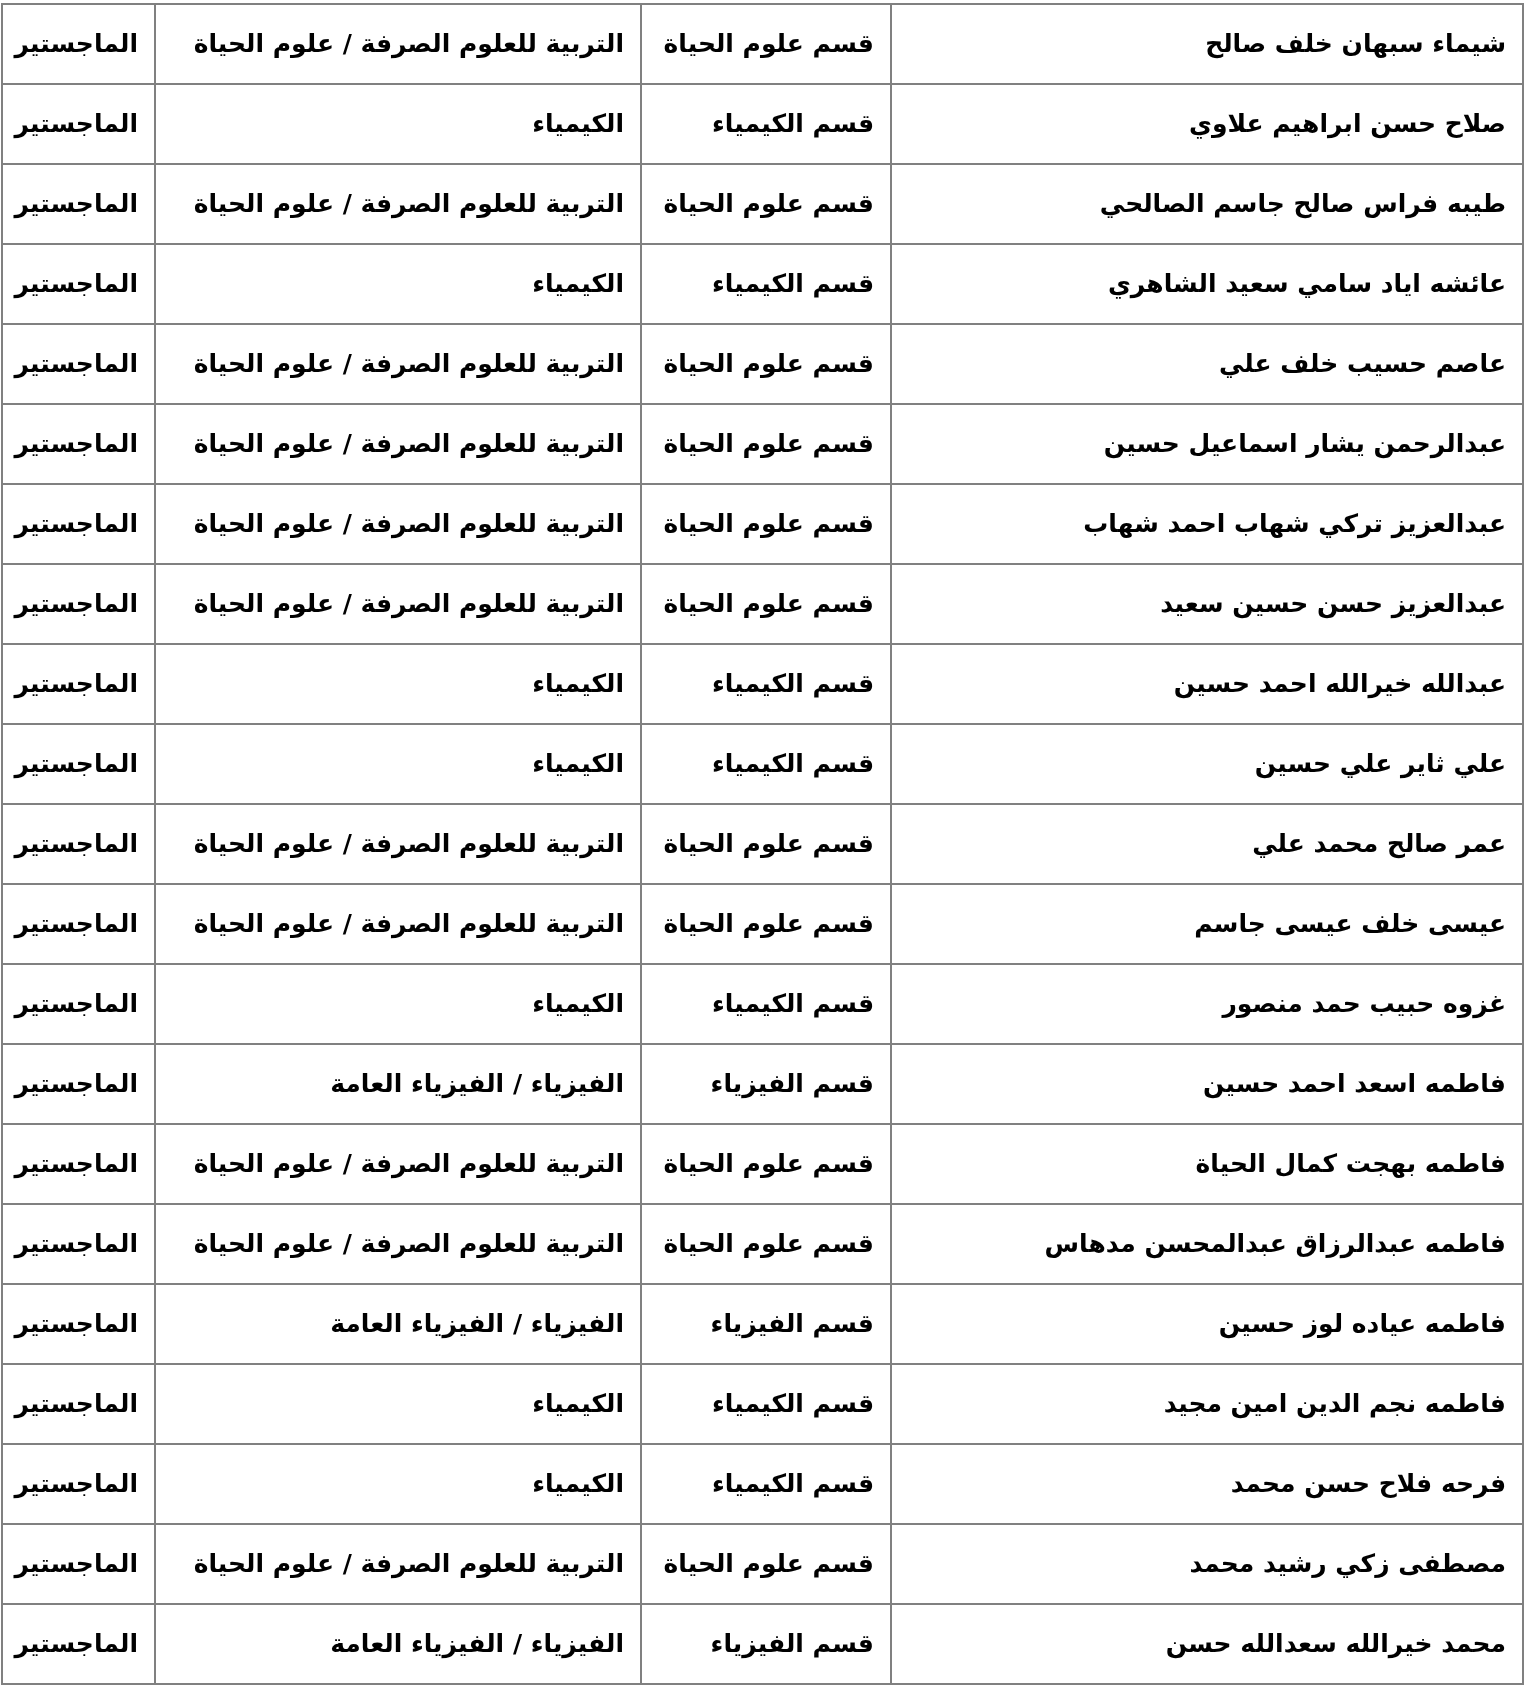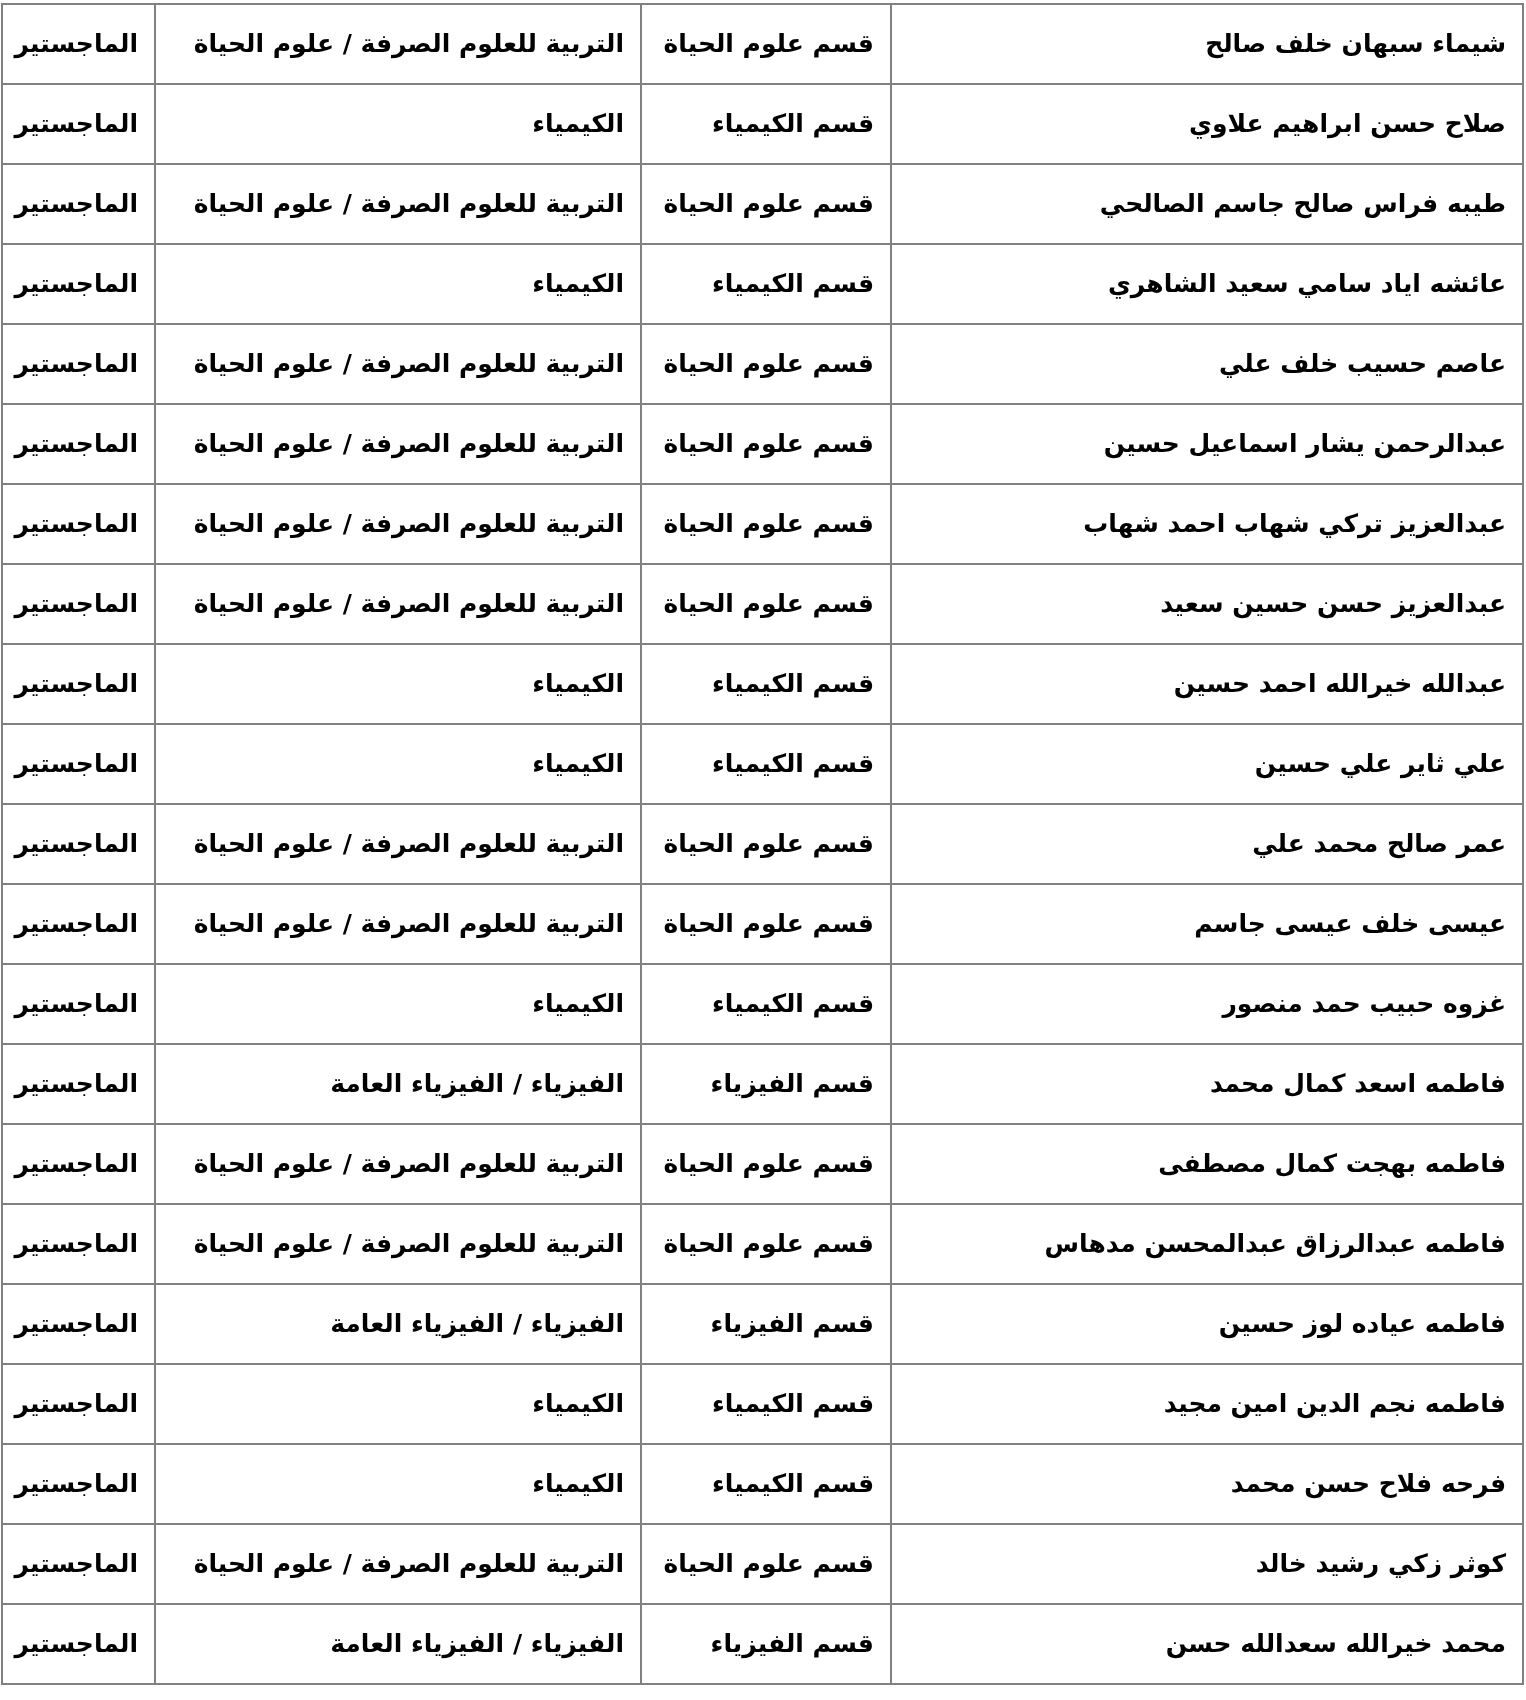--- a/index.html
+++ b/index.html
@@ -141,27 +141,27 @@
           <td class="cell-spec">التربية للعلوم الصرفة / علوم الحياة</td>
           <td class="cell-degree">الماجستير</td>
         </tr>
         <tr>
           <td class="cell-name">غزوه حبيب حمد منصور</td>
           <td class="cell-dept">قسم الكيمياء</td>
           <td class="cell-spec">الكيمياء</td>
           <td class="cell-degree">الماجستير</td>
         </tr>
         <tr>
-          <td class="cell-name">فاطمه اسعد كمال محمد</td>
+          <td class="cell-name">فاطمه اسعد احمد حسين</td>
           <td class="cell-dept">قسم الفيزياء</td>
           <td class="cell-spec">الفيزياء / الفيزياء العامة</td>
           <td class="cell-degree">الماجستير</td>
         </tr>
         <tr>
-          <td class="cell-name">فاطمه بهجت كمال مصطفى</td>
+          <td class="cell-name">فاطمه بهجت كمال الحياة</td>
           <td class="cell-dept">قسم علوم الحياة</td>
           <td class="cell-spec">التربية للعلوم الصرفة / علوم الحياة</td>
           <td class="cell-degree">الماجستير</td>
         </tr>
         <tr>
           <td class="cell-name">فاطمه عبدالرزاق عبدالمحسن مدهاس</td>
           <td class="cell-dept">قسم علوم الحياة</td>
           <td class="cell-spec">التربية للعلوم الصرفة / علوم الحياة</td>
           <td class="cell-degree">الماجستير</td>
         </tr>
@@ -177,21 +177,21 @@
           <td class="cell-spec">الكيمياء</td>
           <td class="cell-degree">الماجستير</td>
         </tr>
         <tr>
           <td class="cell-name">فرحه فلاح حسن محمد</td>
           <td class="cell-dept">قسم الكيمياء</td>
           <td class="cell-spec">الكيمياء</td>
           <td class="cell-degree">الماجستير</td>
         </tr>
         <tr>
-          <td class="cell-name">كوثر زكي رشيد خالد</td>
+          <td class="cell-name">مصطفى زكي رشيد محمد</td>
           <td class="cell-dept">قسم علوم الحياة</td>
           <td class="cell-spec">التربية للعلوم الصرفة / علوم الحياة</td>
           <td class="cell-degree">الماجستير</td>
         </tr>
         <tr>
           <td class="cell-name">محمد خيرالله سعدالله حسن</td>
           <td class="cell-dept">قسم الفيزياء</td>
           <td class="cell-spec">الفيزياء / الفيزياء العامة</td>
           <td class="cell-degree">الماجستير</td>
         </tr>

